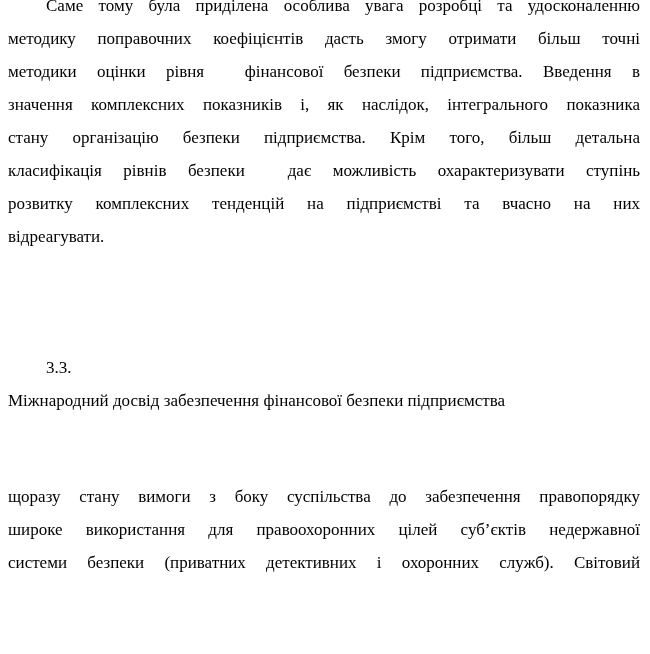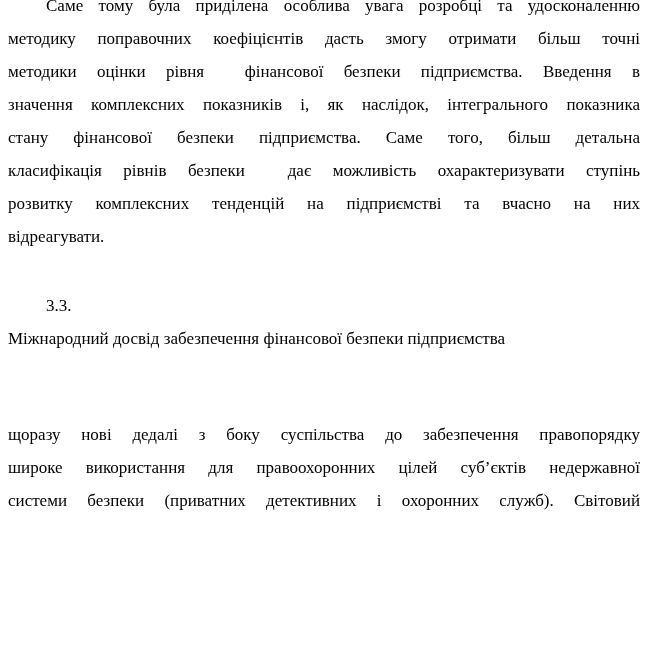--- a/index.html
+++ b/index.html
@@ -32,43 +32,43 @@
   
   .line.last {
     text-align: justify;
     text-align-last: left;
   }
   .line.first {
     text-indent: 38px;
   }
   
   .para-1 { margin-top: -11px; }
-  .section-heading { margin-top: 36px; }
+  .section-heading { margin-top: 98px; }
   .para-2 { margin-top: 63px; }
 </style>
 </head>
 <body>
 
 <div class="doc">
 
   <div class="para-1">
     <div class="line first">Саме тому була приділена особлива увага розробці та удосконаленню</div>
     <div class="line">методику поправочних коефіцієнтів дасть змогу отримати більш точні</div>
     <div class="line">методики оцінки рівня&nbsp; фінансової безпеки підприємства. Введення в</div>
     <div class="line">значення комплексних показників і, як наслідок, інтегрального показника</div>
-    <div class="line">стану фінансової безпеки підприємства. Саме того, більш детальна</div>
+    <div class="line">стану організацію безпеки підприємства. Крім того, більш детальна</div>
     <div class="line">класифікація рівнів безпеки&nbsp; дає можливість охарактеризувати ступінь</div>
     <div class="line">розвитку комплексних тенденцій на підприємстві та вчасно на них</div>
     <div class="line last">відреагувати.</div>
   </div>
 
   <div class="section-heading">
     <div class="line last first">3.3.</div>
     <div class="line last">Міжнародний досвід забезпечення фінансової безпеки підприємства</div>
   </div>
 
   <div class="para-2">
-    <div class="line">щоразу нові дедалі з боку суспільства до забезпечення правопорядку</div>
+    <div class="line">щоразу стану вимоги з боку суспільства до забезпечення правопорядку</div>
     <div class="line">широке використання для правоохоронних цілей суб’єктів недержавної</div>
     <div class="line">системи безпеки (приватних детективних і охоронних служб). Світовий</div>
   </div>
 
 </div>
 
 </body></html>

